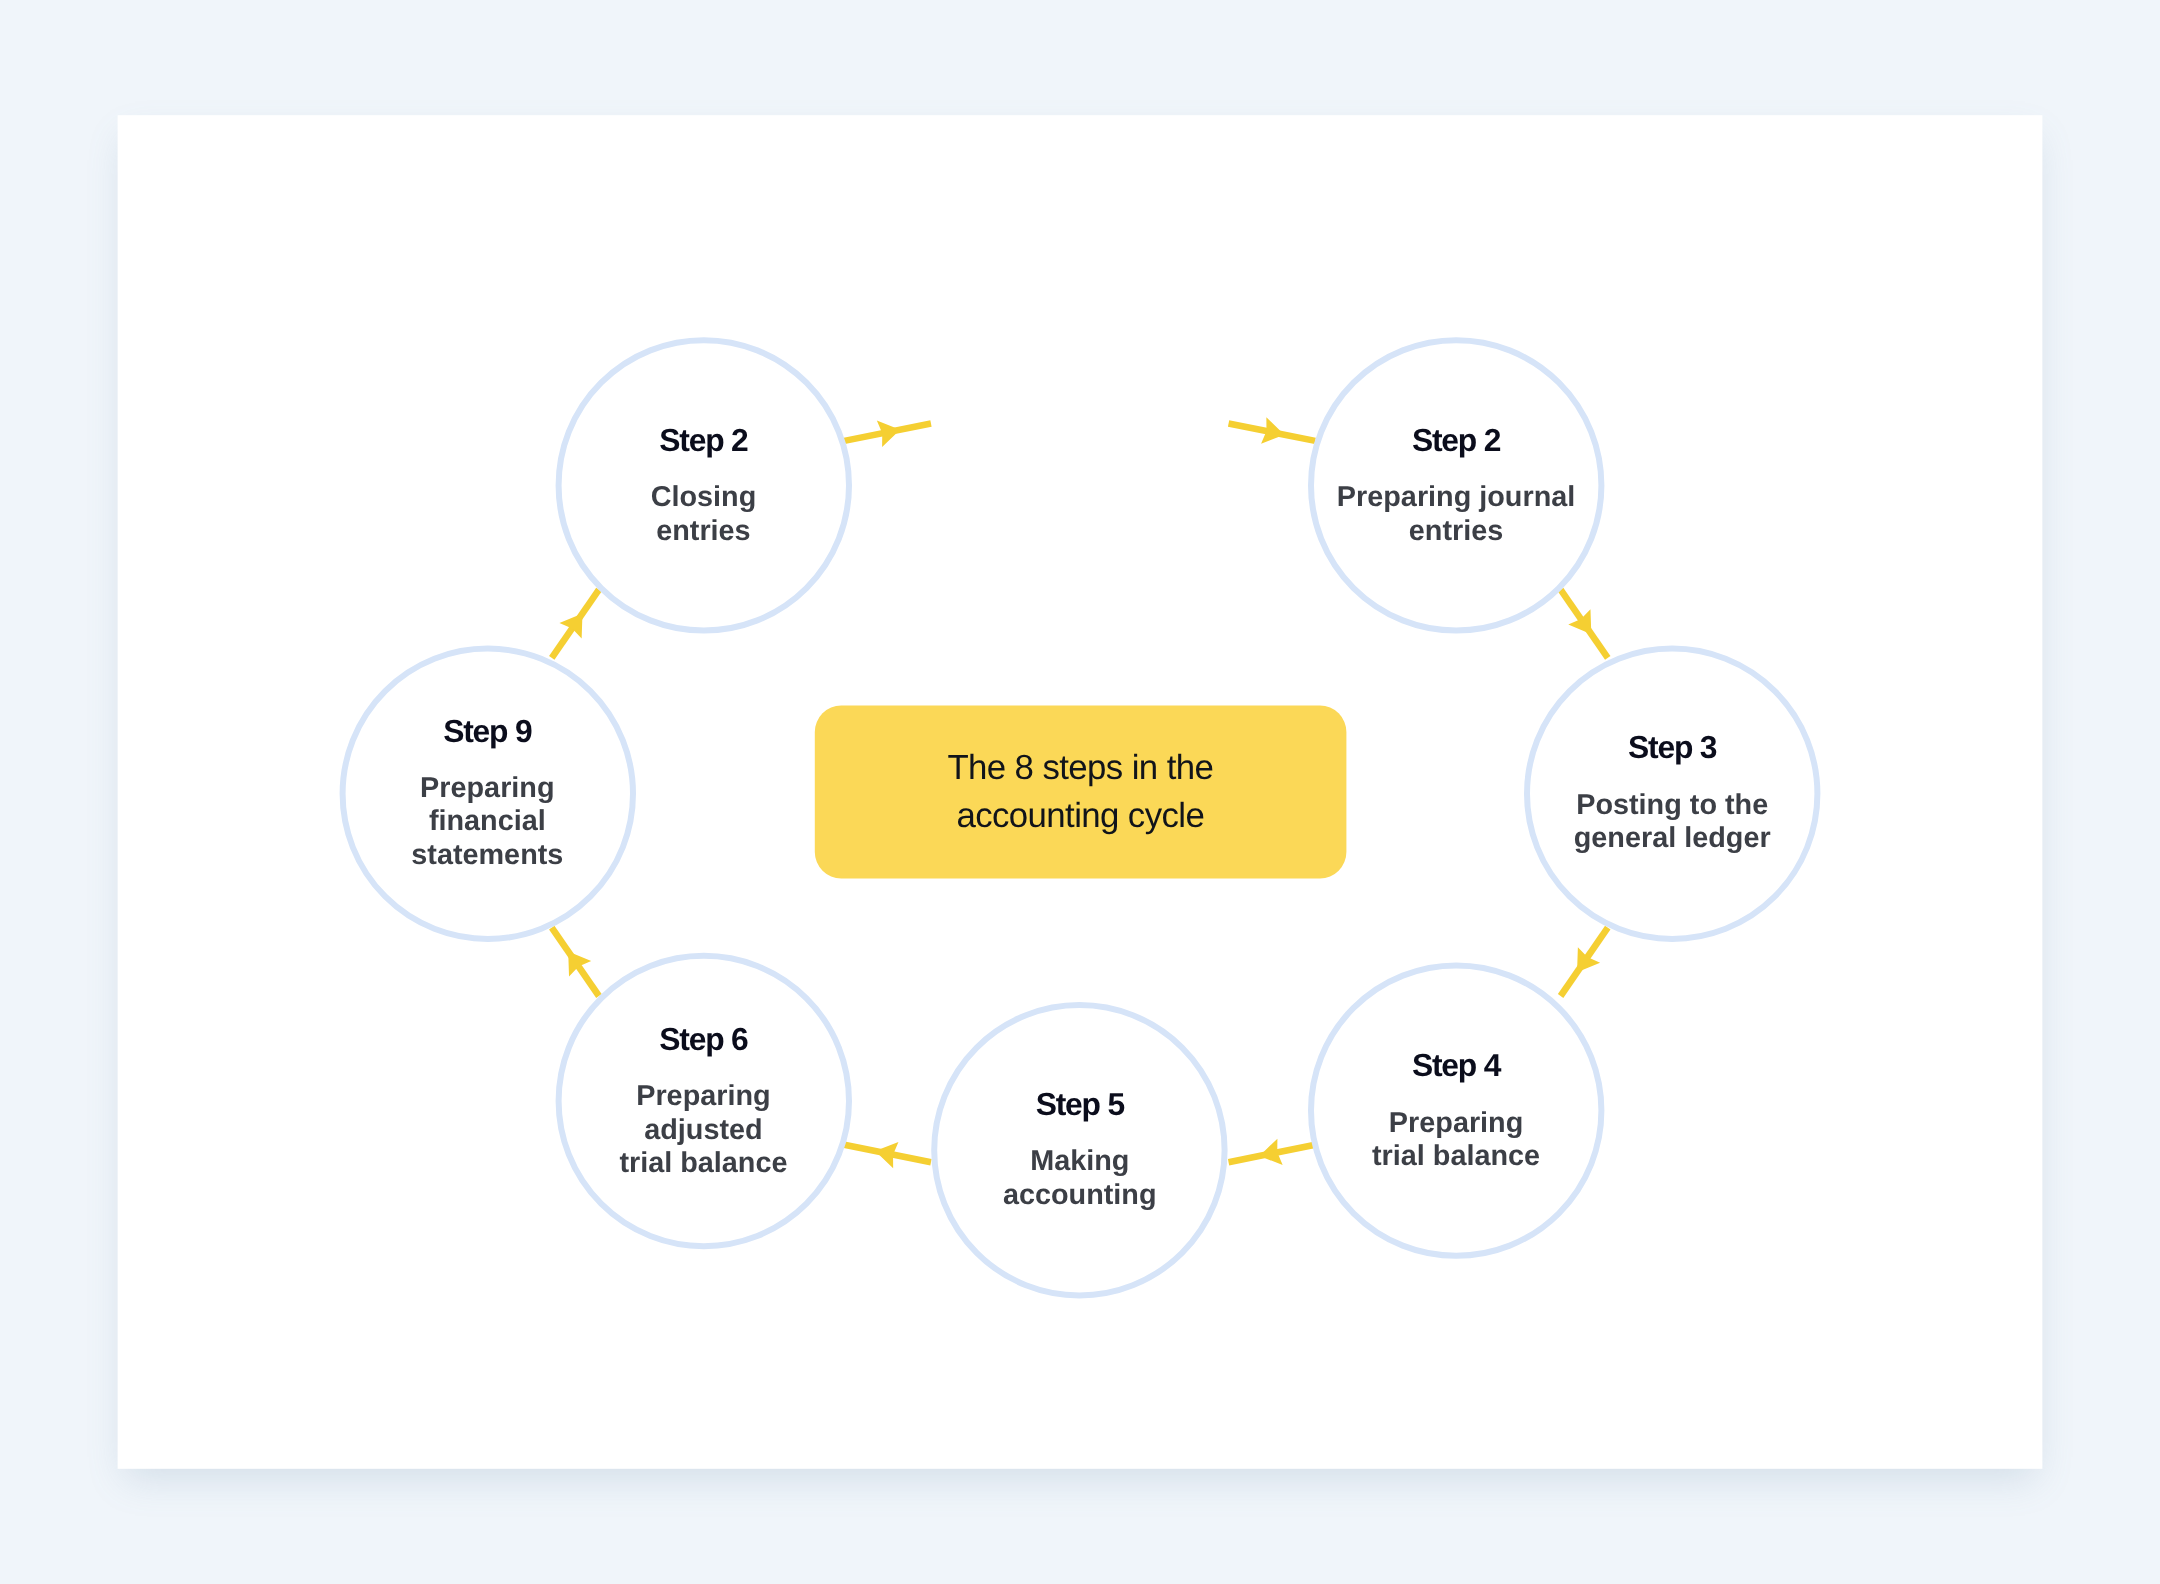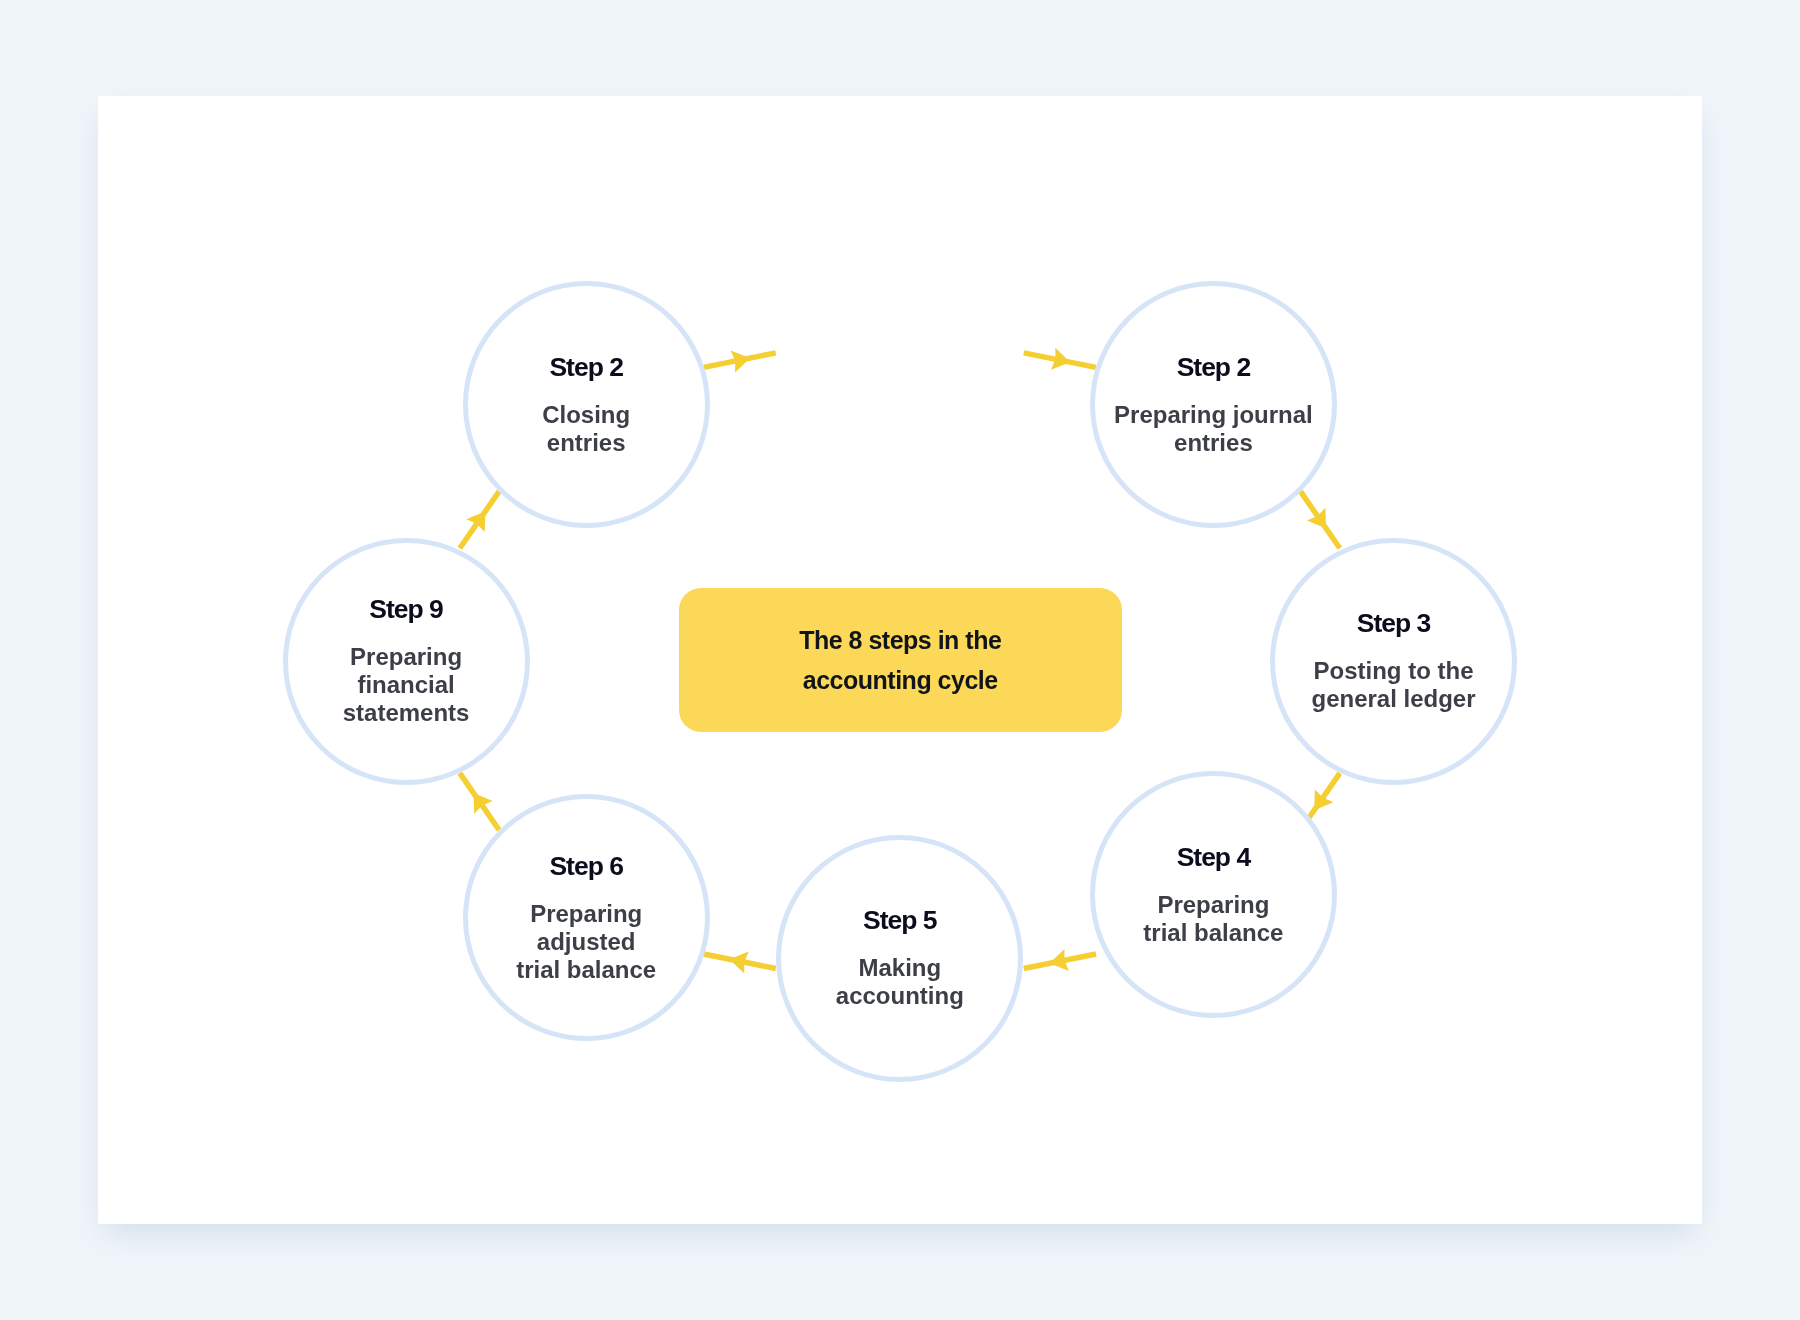--- a/index.html
+++ b/index.html
@@ -27,21 +27,21 @@
   }
   .steplabel{position:relative;top:-1px;transform:translateZ(0);font-size:26.5px;font-weight:bold;color:#0b0d1c;line-height:30px;letter-spacing:-1px;}
   .desc{transform:translateZ(0);font-size:24px;font-weight:bold;color:#3c3f46;line-height:28px;margin-top:18px;}
   #centerbox{
     position:absolute;left:678.5px;top:588px;width:443.5px;height:144px;
     background:#fbd857;border-radius:22px;
   }
   #centerbox .title{
     position:absolute;left:0;top:50%;width:100%;
     transform:translate3d(0,-50%,0);
-    text-align:center;font-size:25px;font-weight:bold;color:#11141a;line-height:40px;letter-spacing:-0.5px;
+    text-align:center;font-size:29px;font-weight:normal;color:#11141a;line-height:40px;letter-spacing:-0.5px;
   }
 </style>
 </head>
 <body>
 
 <div id="card"></div>
 
 <div id="diagram">
 
   <svg id="arrows" viewBox="0 0 1800 1320">
@@ -81,21 +81,21 @@
   <div class="node" style="left:1270.0px;top:537.7px">
     <div class="inner">
       <div class="steplabel">Step 3</div>
       <div class="desc">
         <div>Posting to the</div>
           <div>general ledger</div>
       </div>
     </div>
   </div>
 
-  <div class="node" style="left:1089.9px;top:771px">
+  <div class="node" style="left:1089.9px;top:802px">
     <div class="inner">
       <div class="steplabel">Step 4</div>
       <div class="desc">
         <div>Preparing</div>
           <div>trial balance</div>
       </div>
     </div>
   </div>
 
   <div class="node" style="left:776.3px;top:834.6px">

